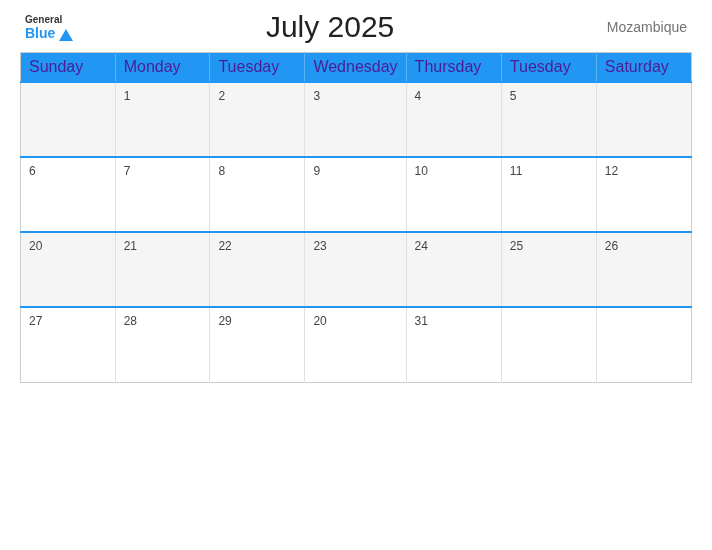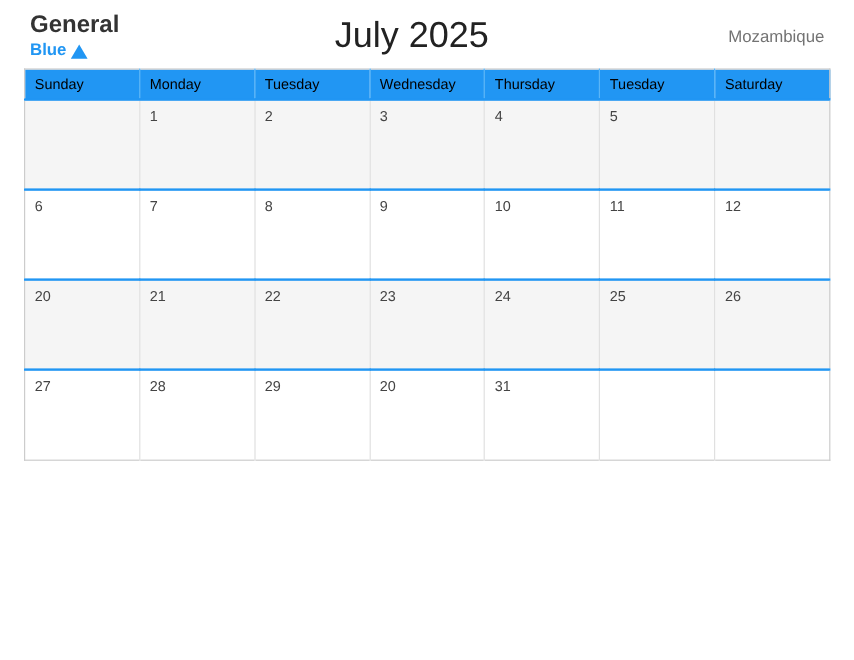--- a/index.html
+++ b/index.html
@@ -23,21 +23,21 @@
       padding: 0 5px;
     }
 
     .logo {
       display: flex;
       flex-direction: column;
       align-items: flex-start;
     }
 
     .logo-general {
-      font-size: 20px;
+      font-size: 10px;
       font-weight: bold;
       color: #333;
     }
 
     .logo-blue {
       font-size: 14px;
       font-weight: bold;
       color: #2196F3;
       display: flex;
       align-items: flex-end;
@@ -71,22 +71,22 @@
       width: 100%;
       border-collapse: collapse;
       border: 1px solid #ccc;
     }
 
     .calendar thead tr {
       background-color: #2196F3;
     }
 
     .calendar thead th {
-      color: #000000;
-      font-size: 12px;
+      color: #4c1d95;
+      font-size: 16px;
       font-weight: normal;
       text-align: left;
       padding: 5px 8px;
       border-right: 1px solid #5ab5f7;
       width: calc(100% / 7);
     }
 
     .calendar thead th:last-child {
       border-right: none;
     }

